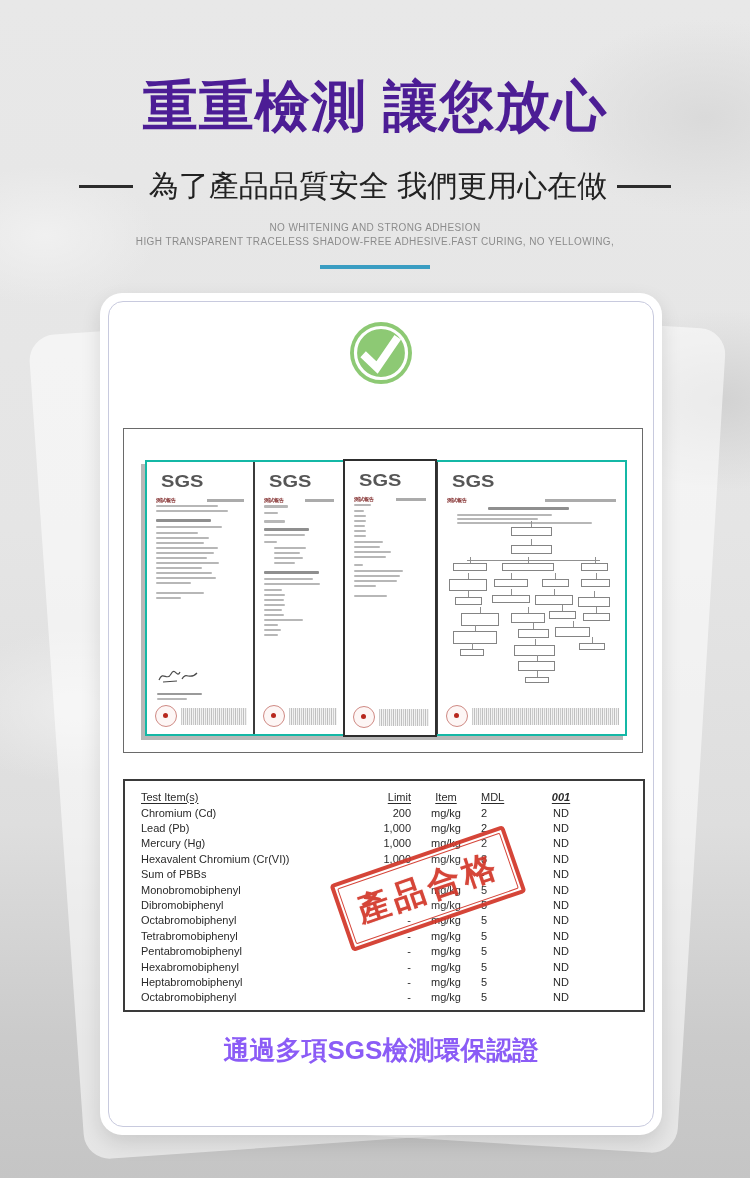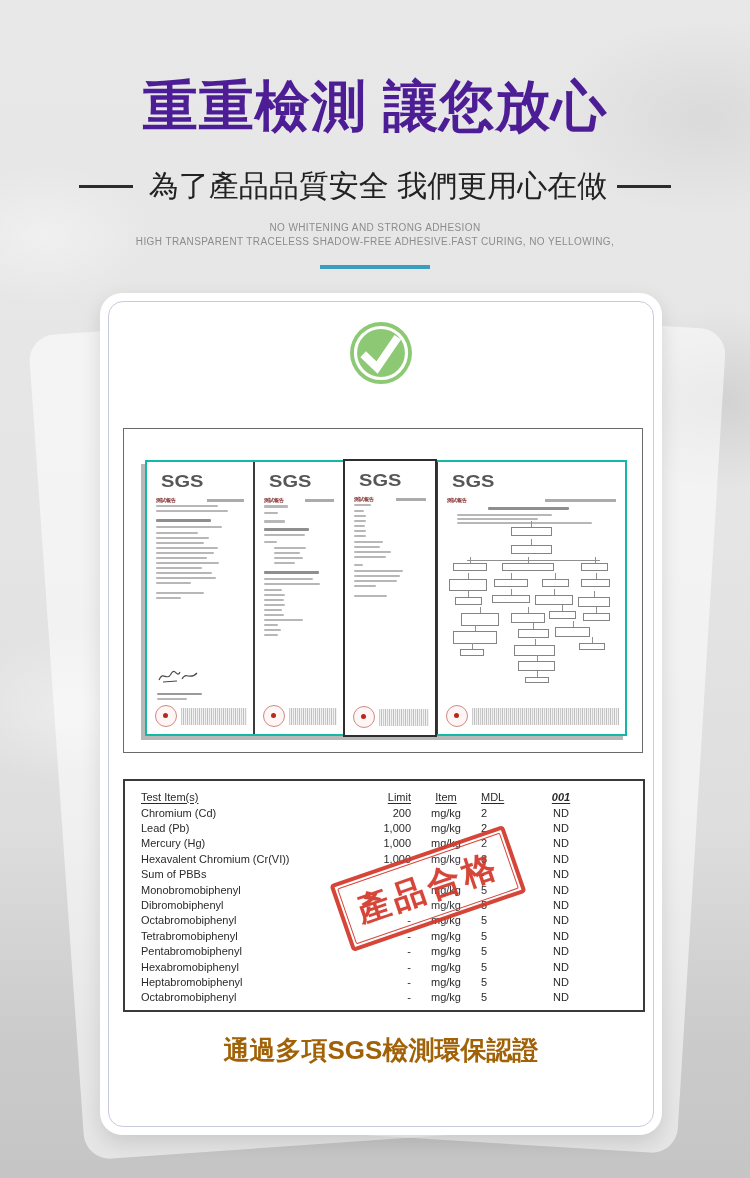--- a/index.html
+++ b/index.html
@@ -77,21 +77,21 @@
 
   
   .stamp{position:absolute;left:236px;top:560px;width:176px;height:63px;transform:rotate(-19deg);
          border:4px solid #d2372a;border-radius:4px;display:flex;align-items:center;justify-content:center;
          opacity:.93;background:rgba(255,255,255,.06);z-index:5;}
   .stamp-inner{position:absolute;inset:2px;border:1.5px solid #d2372a;border-radius:2px;}
   .stamp-text{font-size:33px;font-weight:800;color:#d2372a;letter-spacing:4px;white-space:nowrap;
               text-shadow:0 0 1px rgba(210,55,42,.5);}
 
   .card-footer{position:absolute;left:0;right:0;top:740px;text-align:center;}
-  .cf-line1{font-size:26px;font-weight:600;color:#a16207;}
+  .cf-line1{font-size:26px;font-weight:600;color:#8b5cf6;}
   .cf-line2{margin-top:5px;font-size:27px;font-weight:700;color:#2366e0;}
 </style>
 </head>
 <body>
 
 <div class="hdr">
   <div class="title">重重檢測 讓您放心</div>
   <div class="subtitle-row">
     <span class="dash"></span>
     <span class="subtitle">為了產品品質安全 我們更用心在做</span>

